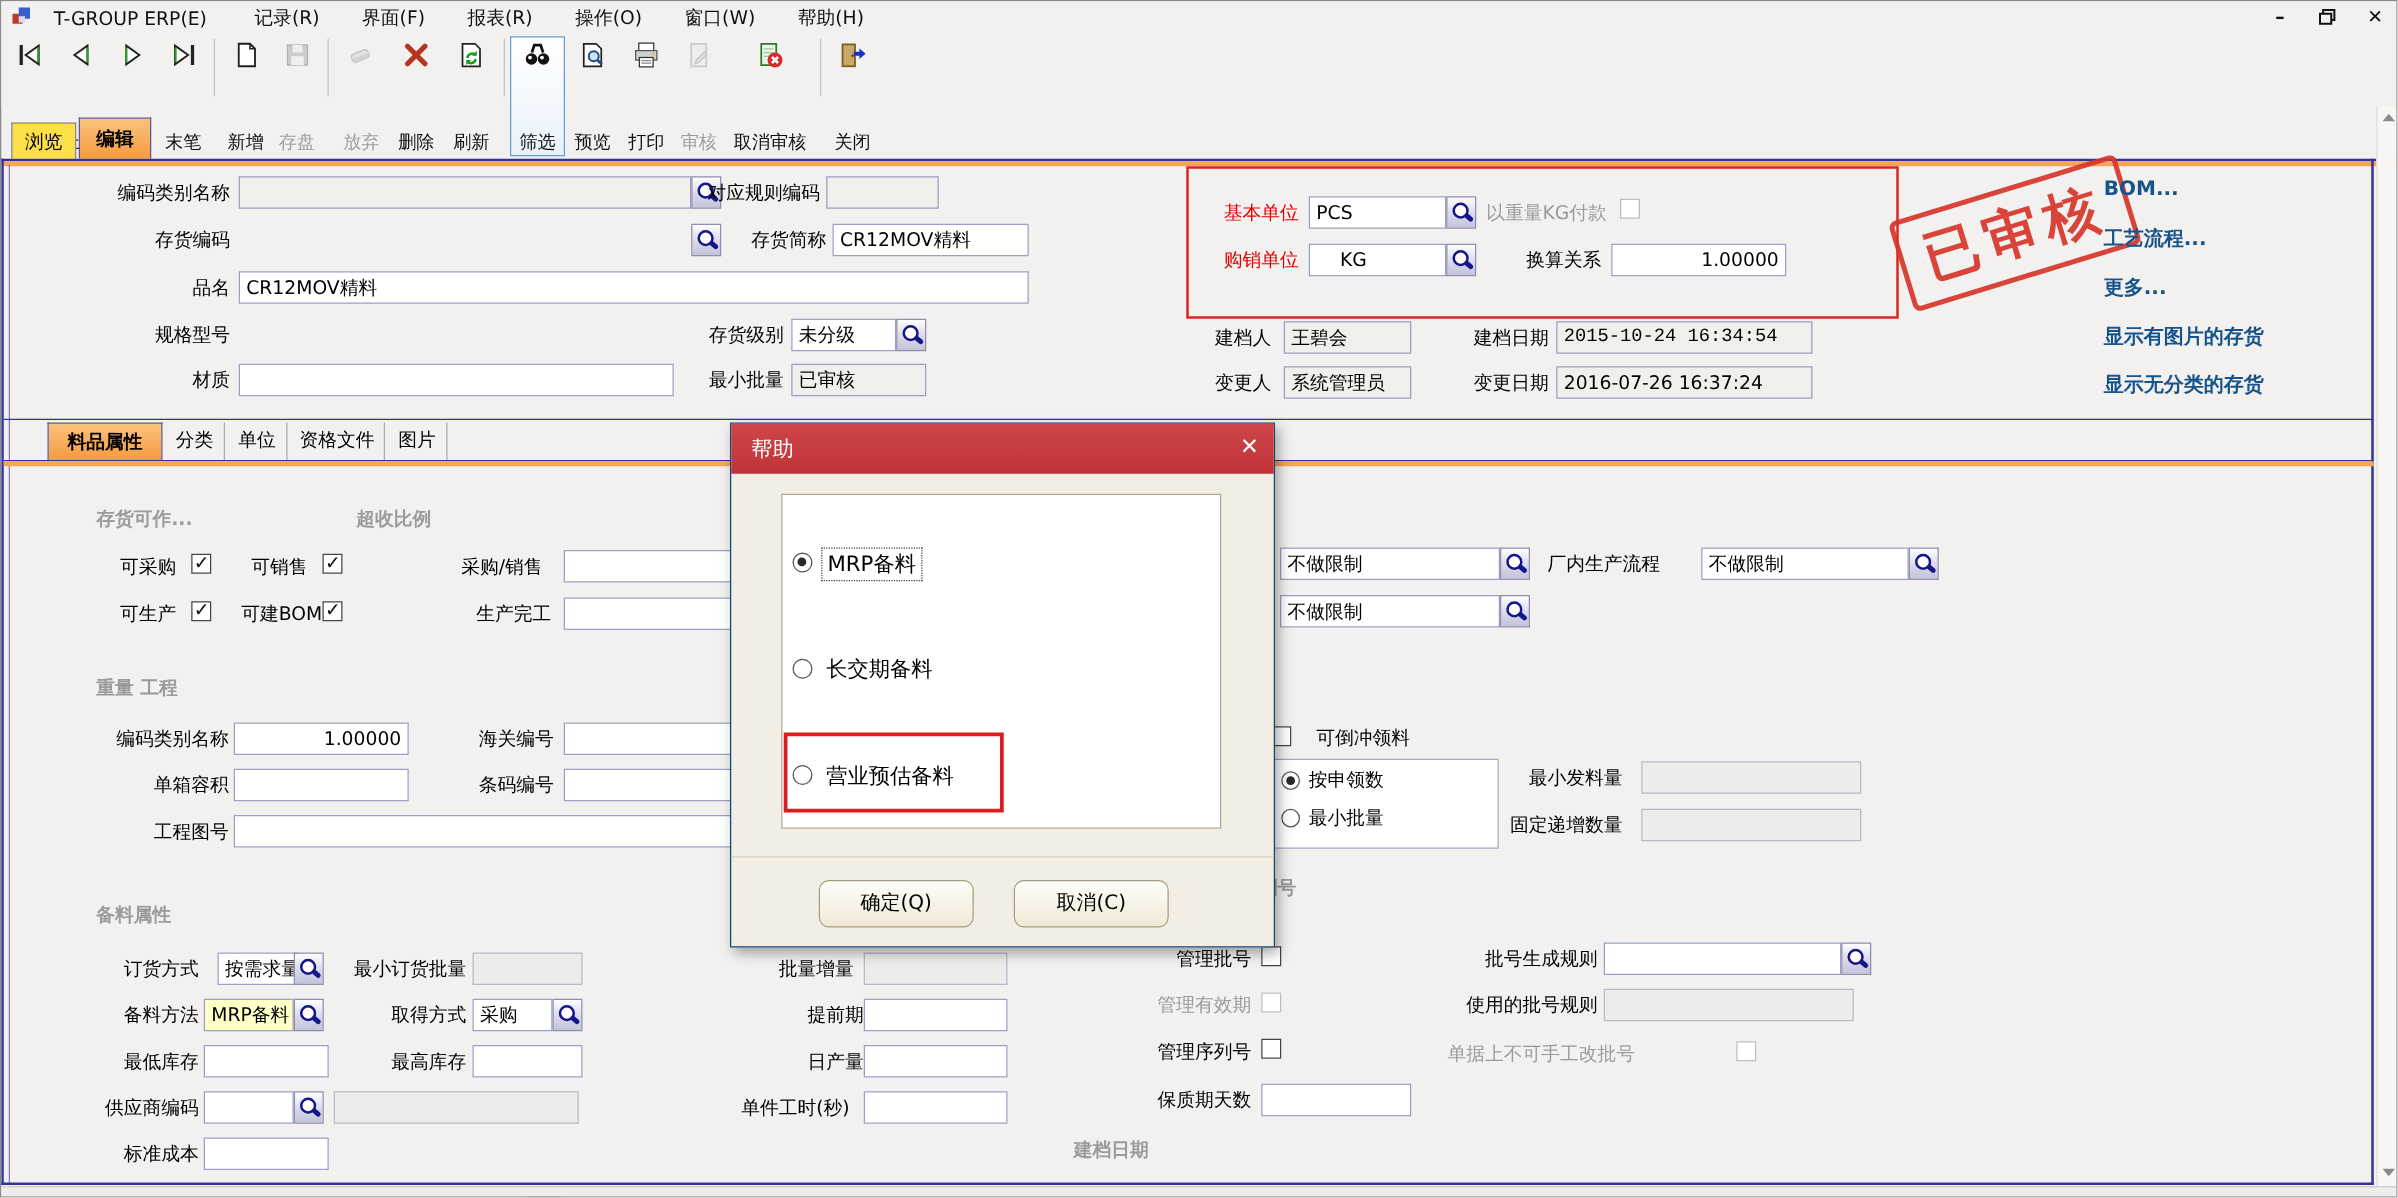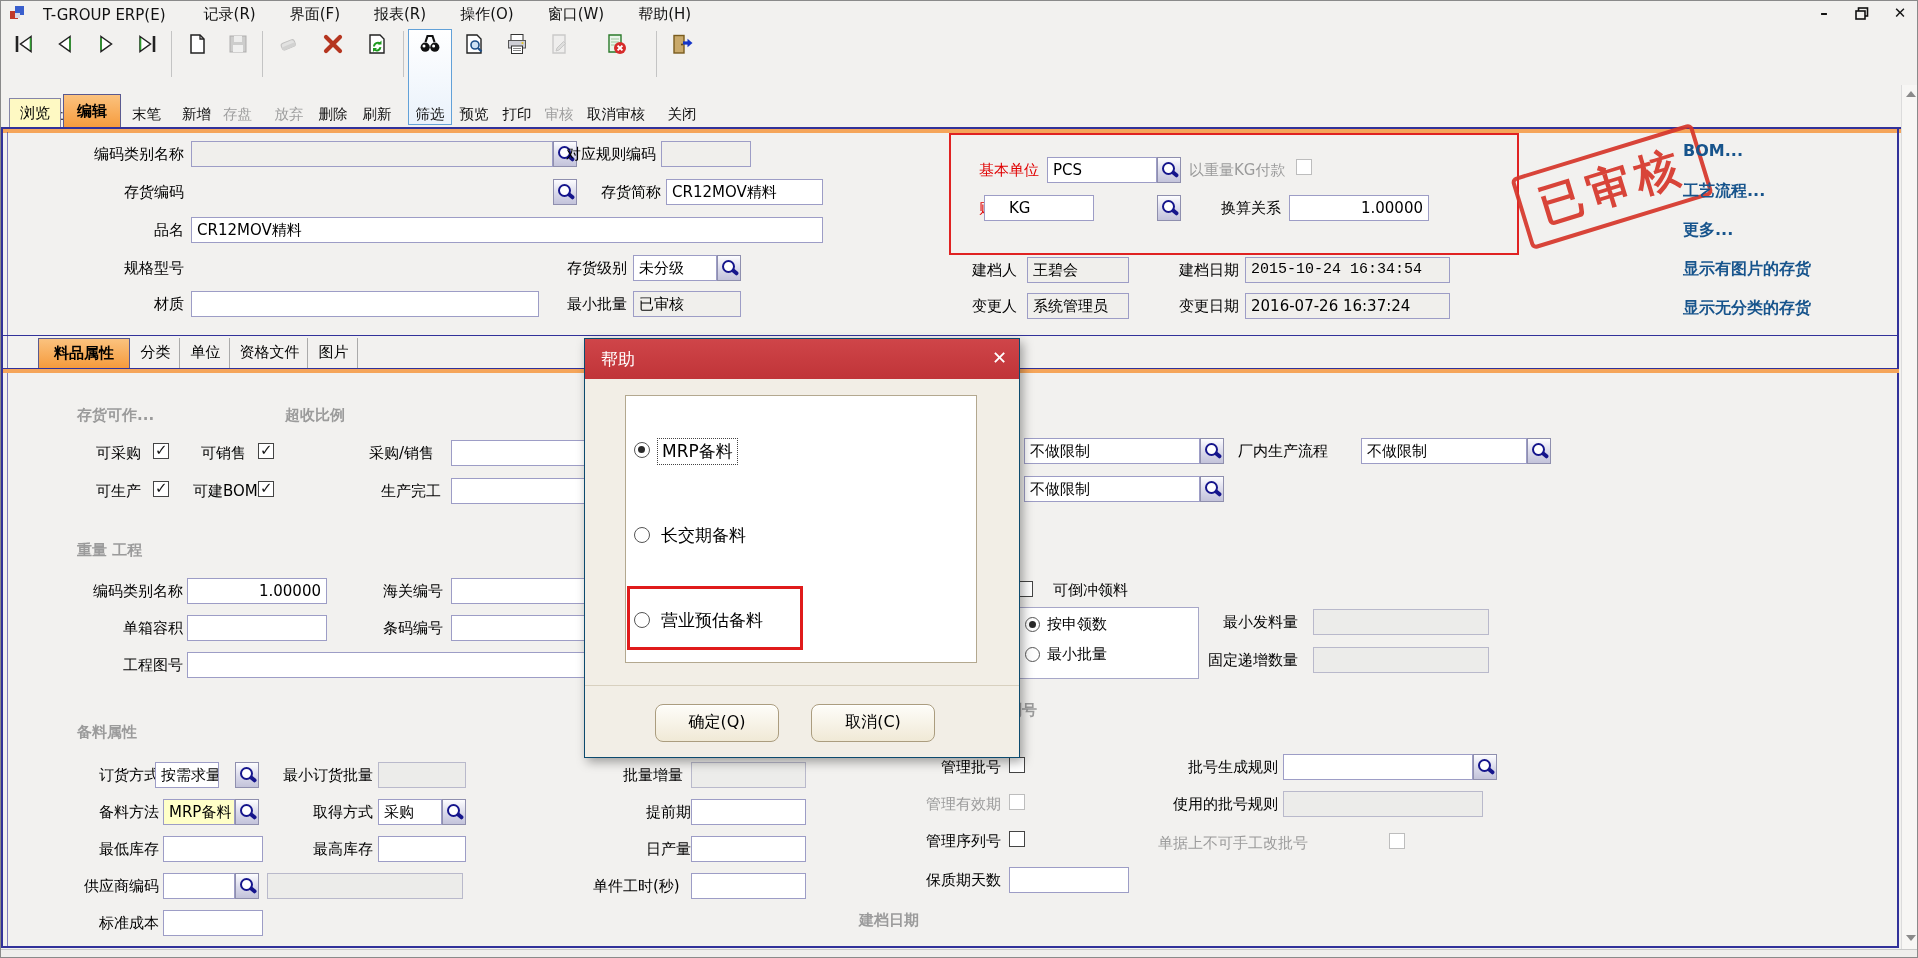--- a/index.html
+++ b/index.html
@@ -12,21 +12,21 @@
   .wbtn{width:22px;height:20px;display:flex;align-items:center;justify-content:center;font-weight:bold;font-size:15px;color:#111;}
   
   #toolbar{position:absolute;left:0;top:27px;width:1918px;height:57px;background:#f2f1ef;display:flex;align-items:flex-start;padding-left:2px;box-sizing:border-box;}
   .tbtn{display:flex;flex-direction:column;align-items:center;justify-content:flex-start;padding:2px 1px 1px;margin:1px 0;border:1px solid transparent;gap:46px;}
   .tbtn .tlabel{font-size:14.5px;color:#111;white-space:nowrap;line-height:17px;}
   .tbtn.dis .tlabel{color:#9e9e9e;}
   .tbtn.dis svg{filter:grayscale(1);opacity:.55;}
   .tbtn.sel{border:1px solid #62a1d8;background:linear-gradient(#ffffff,#eaf2fb);}
   .tsep{width:1px;height:46px;background:#c4c4c4;margin:3px 4px;}
   
-  .vtab{position:absolute;text-align:center;font-size:15px;border:1px solid #8585a8;border-bottom:none;background:#fef9c3;box-sizing:border-box;}
+  .vtab{position:absolute;text-align:center;font-size:15px;border:1px solid #8585a8;border-bottom:none;background:#fde047;box-sizing:border-box;}
   .vtab.active{background:linear-gradient(#fbc27e,#f69c3e);font-weight:bold;border-color:#5a5a90;}
   .hline{position:absolute;left:0;width:1918px;}
   
   .navline{background:#32329a;}
   .orangeline{background:#f5a55a;}
   
   .lbl{position:absolute;font-size:15px;color:#000;white-space:nowrap;line-height:18px;}
   .redl{color:#e00000;}
   .grayl{color:#9b9b9b;}
   .sect{position:absolute;font-size:15px;font-weight:bold;color:#9b9b9b;white-space:nowrap;}
@@ -270,21 +270,21 @@
   <div class="abs" style="left:948px;top:132px;width:566px;height:118px;border:2.5px solid #e02222;"></div>
   <div class="lbl redl" style="left:978px;top:160px;">基本单位</div>
   <div class="fld" style="left:1046px;top:156px;width:110px;">PCS</div>
   <div class="lk" style="left:1156px;top:156px;">
       <i></i>
       <b></b>
     </div>
   <div class="lbl grayl" style="left:1188px;top:160px;">以重量KG付款</div>
   <div class="cb disd" style="left:1295px;top:158px;"></div>
   <div class="lbl redl" style="left:978px;top:198px;">购销单位</div>
-  <div class="fld" style="left:983px;top:194px;width:110px;padding-left:24px;">KG</div>
+  <div class="fld" style="left:1046px;top:194px;width:110px;padding-left:24px;">KG</div>
   <div class="lk" style="left:1156px;top:194px;">
       <i></i>
       <b></b>
     </div>
   <div class="lbl" style="left:1220px;top:198px;">换算关系</div>
   <div class="fld num" style="left:1288px;top:194px;width:140px;">1.00000</div>
 
   <div class="lbl" style="left:971px;top:260px;">建档人</div>
   <div class="fld ro" style="left:1026px;top:256px;width:102px;">王碧会</div>
   <div class="lbl" style="left:1178px;top:260px;">建档日期</div>
@@ -367,21 +367,21 @@
   <div class="lbl" style="left:1222px;top:612px;">最小发料量</div>
   <div class="fld dis" style="left:1312px;top:608px;width:176px;"></div>
   <div class="lbl" style="left:1207px;top:650px;">固定递增数量</div>
   <div class="fld dis" style="left:1312px;top:646px;width:176px;"></div>
 
   <div class="sect" style="left:1006px;top:700px;">列号</div>
 
   <div class="sect" style="left:76px;top:722px;">备料属性</div>
 
   <div class="lbl" style="left:98px;top:765px;">订货方式</div>
-  <div class="fld" style="left:154px;top:761px;width:64px;">按需求量</div>
+  <div class="fld" style="left:173px;top:761px;width:64px;">按需求量</div>
   <div class="lk" style="left:234px;top:761px;">
       <i></i>
       <b></b>
     </div>
   <div class="lbl" style="left:282px;top:765px;">最小订货批量</div>
   <div class="fld dis" style="left:377px;top:761px;width:88px;"></div>
 
   <div class="lbl" style="left:98px;top:802px;">备料方法</div>
   <div class="fld yellow" style="left:162px;top:798px;width:72px;">MRP备料</div>
   <div class="lk" style="left:234px;top:798px;">

